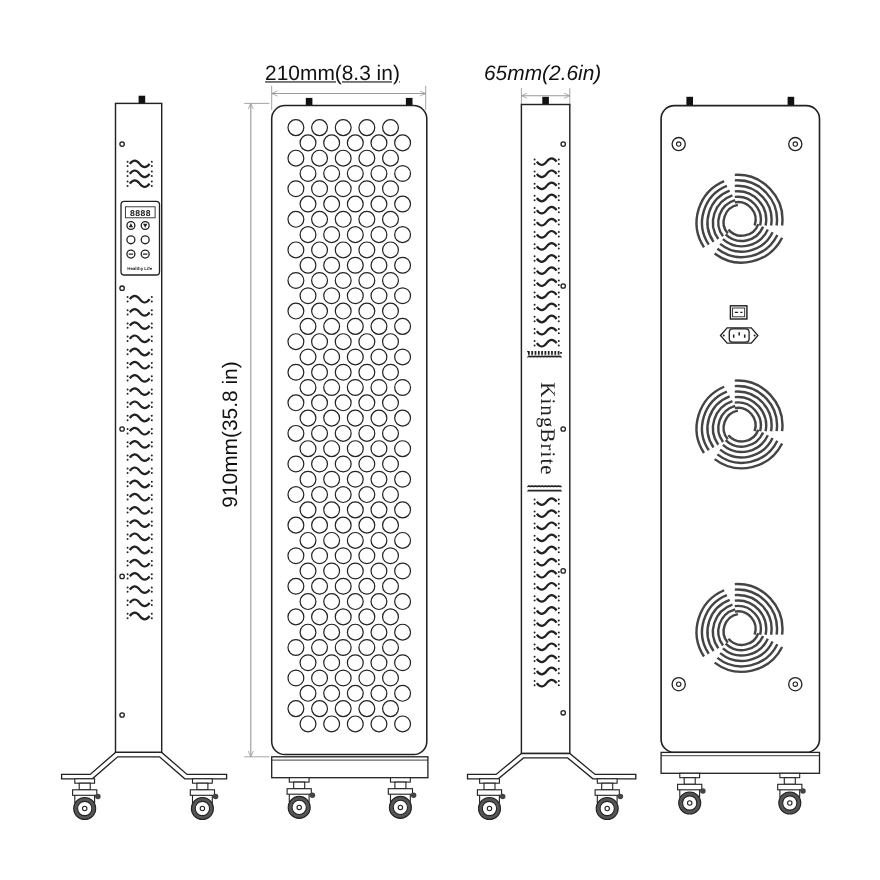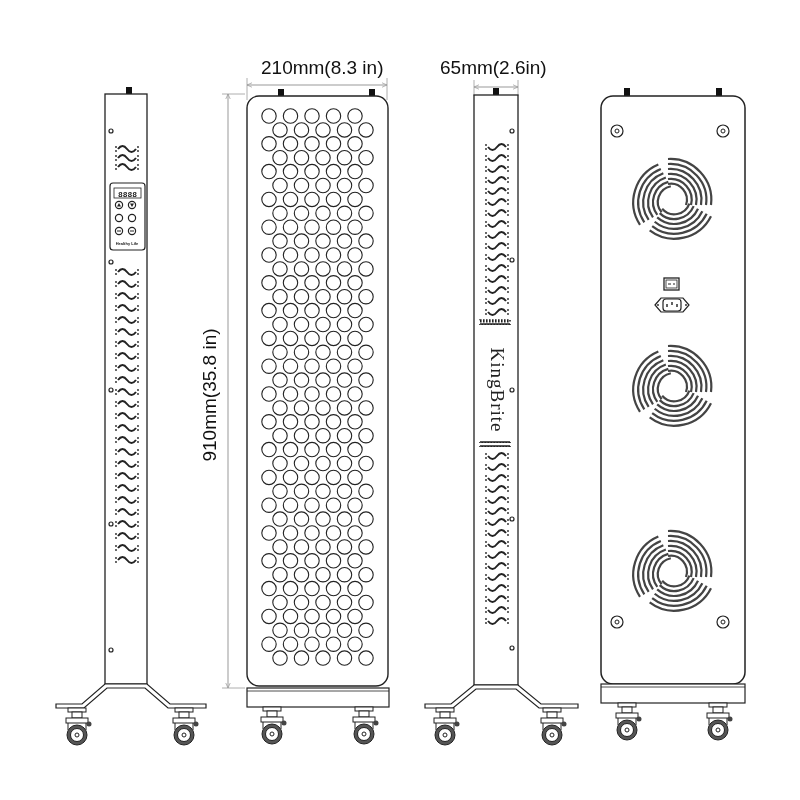--- a/index.html
+++ b/index.html
@@ -1,20 +1,20 @@
 <!DOCTYPE html>
 <html><head>
 <meta charset="utf-8">
 <style>
   html, body { margin: 0; padding: 0; background: #ffffff; }
   body { width: 800px; height: 800px; position: relative; overflow: hidden; font-family: "Liberation Sans", sans-serif; }
   #stage { position: absolute; left: 0; top: 0; width: 800px; height: 800px; }
   .dim-label { position: absolute; font-family: "Liberation Sans", sans-serif; font-size: 19px; color: #111; white-space: nowrap; }
-  .dim-width { left: 261px; top: 57px; }
-  .dim-depth { left: 440px; top: 57px; }
+  .dim-width { left: 241px; top: 57px; text-decoration: underline; }
+  .dim-depth { left: 440px; top: 57px; font-style: italic; }
   .dim-height { left: 210px; top: 395px; transform: translate(-50%, -50%) rotate(-90deg); transform-origin: center center; }
   .brand { position: absolute; left: 497px; top: 390px; transform: translate(-50%, -50%) rotate(90deg); font-family: "Liberation Serif", serif; font-size: 19px; color: #222; letter-spacing: 1px; white-space: nowrap; }
   .ctrl-label { position: absolute; left: 107px; top: 241px; width: 40px; text-align: center; font-family: "Liberation Sans", sans-serif; font-size: 4px; font-weight: bold; color: #222; }
 </style>
 </head>
 <body>
 
 <div id="stage">
 <svg width="800" height="800" viewBox="0 0 800 800" xmlns="http://www.w3.org/2000/svg">
   <defs>

